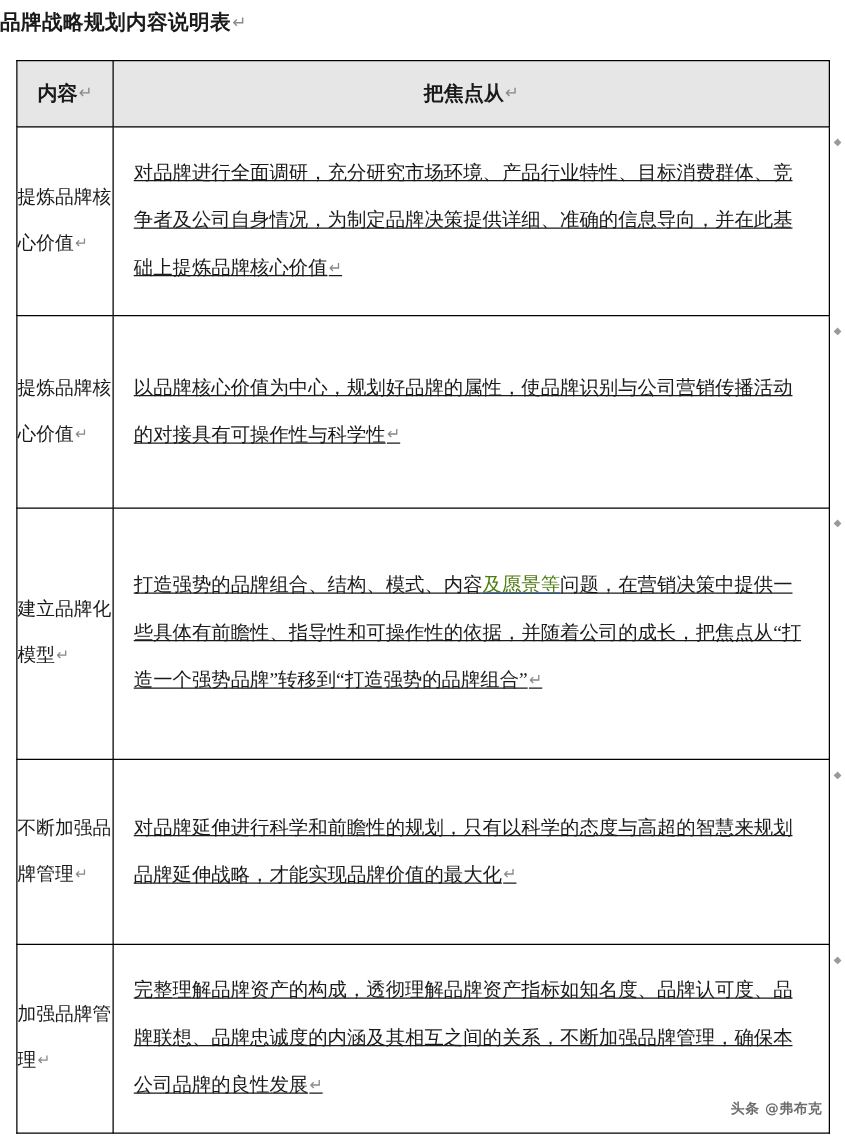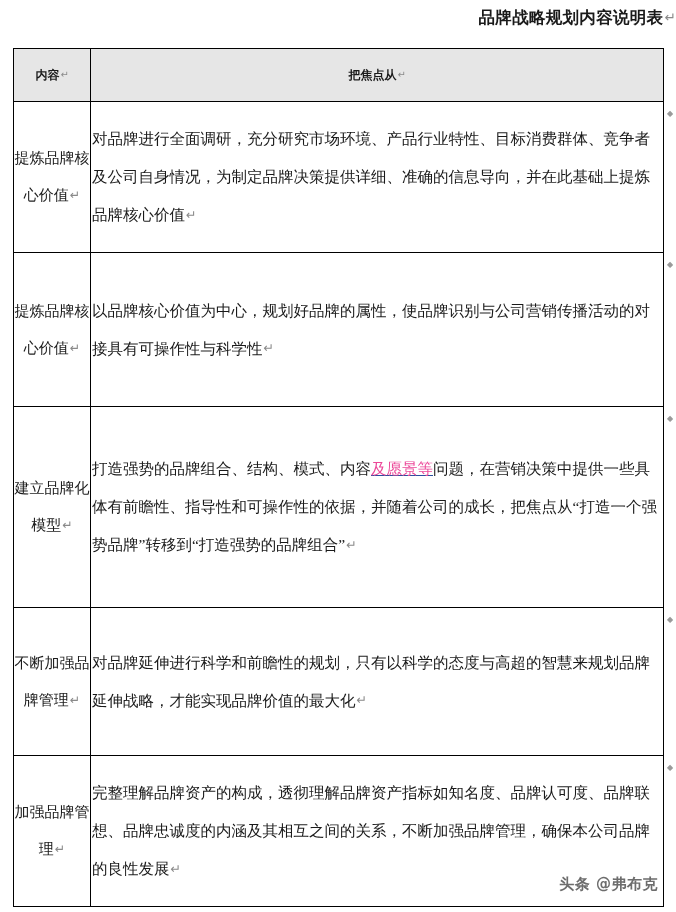--- a/index.html
+++ b/index.html
@@ -18,21 +18,21 @@
   .page {
     position: relative;
     width: 676px;
     height: 912px;
   }
   .doc-title {
     position: absolute;
     left: 0;
     top: 8px;
     width: 676px;
-    text-align: right;
+    text-align: left;
     font-size: 16.5px;
     font-weight: bold;
     letter-spacing: 0.3px;
     line-height: 1.2;
     white-space: nowrap;
   }
   .pilcrow {
     color: #8a8a8a;
     font-size: 0.82em;
     font-weight: normal;
@@ -53,65 +53,66 @@
     border: 1px solid #000000;
     vertical-align: middle;
     padding: 0;
   }
   col.col-label { width: 77px; }
   col.col-desc  { width: 573px; }
 
   th.head-cell {
     background: #e6e6e6;
     height: 52px;
-    font-size: 12px;
+    font-size: 16px;
     font-weight: bold;
     text-align: center;
     font-family: "Liberation Serif", "DejaVu Serif", serif;
   }
   td.label-cell {
-    text-align: center;
+    text-align: left;
     font-size: 15px;
     line-height: 2.45;
     padding: 2px 5px;
     word-break: break-all;
   }
   td.desc-cell {
     text-align: left;
     font-size: 15.5px;
     line-height: 2.45;
     padding: 4px 9px 4px 11px;
     word-break: break-all;
     position: relative;
   }
   .desc-cell p {
-    margin: 1px;
+    margin: 16px;
     text-indent: 0;
+    text-decoration: underline;
   }
   .underlined-blue {
     text-decoration: underline;
     text-decoration-color: #2b4f9e;
-    color: #ec4899;
+    color: #4d7c0f;
   }
   .row-marker {
     position: absolute;
     right: -9px;
     top: 8px;
     width: 5px;
     height: 7px;
     color: #9a9a9a;
     font-size: 8px;
     line-height: 7px;
     font-family: "DejaVu Sans", sans-serif;
   }
   .watermark {
     position: absolute;
     right: 18px;
     bottom: 18px;
-    font-size: 15px;
+    font-size: 11px;
     font-weight: bold;
     color: #6d6d6d;
     font-family: "DejaVu Sans", "Liberation Sans", sans-serif;
     letter-spacing: 0.5px;
     white-space: nowrap;
   }
   
   tr.r1 td { height: 150px; }
   tr.r2 td { height: 153px; }
   tr.r3 td { height: 200px; }

